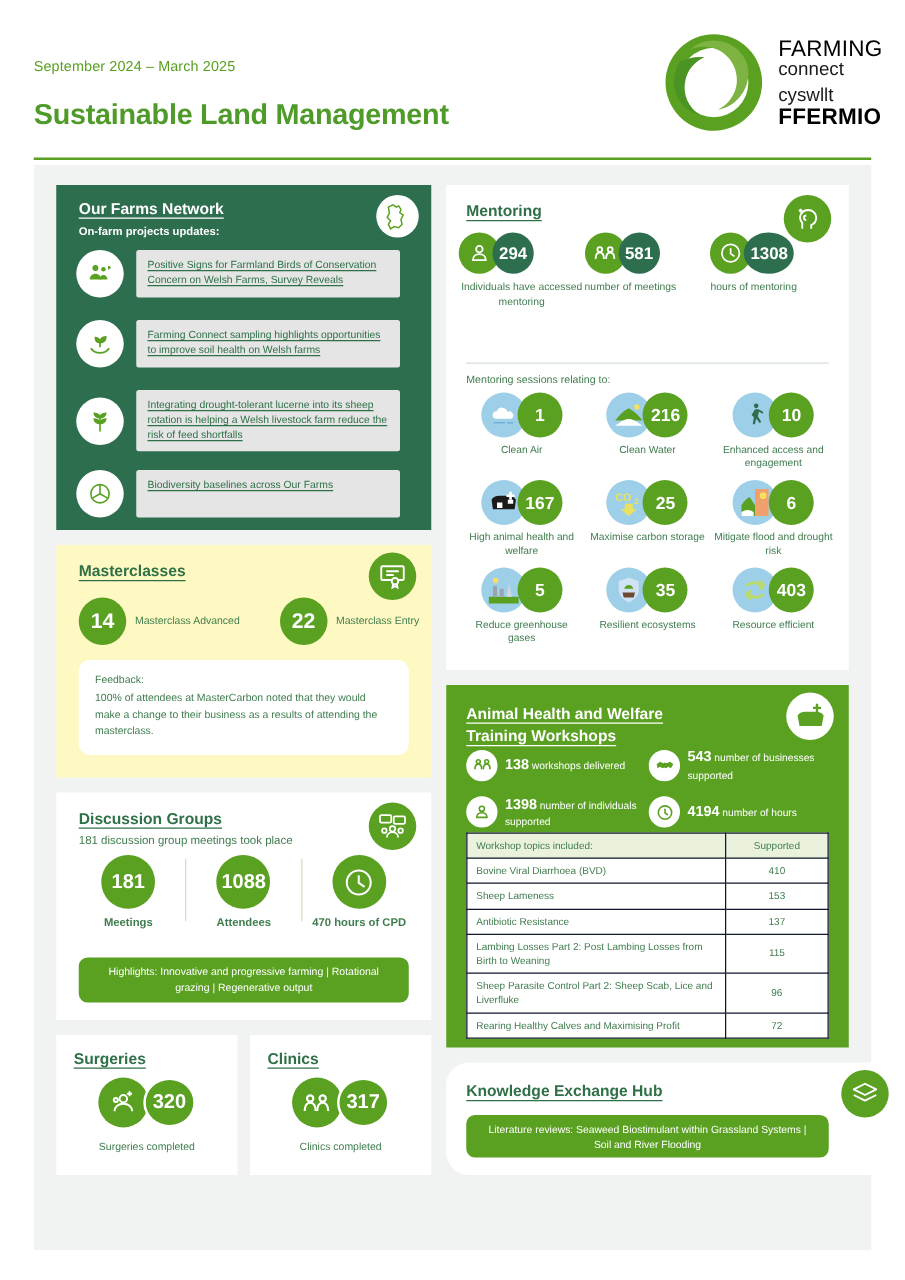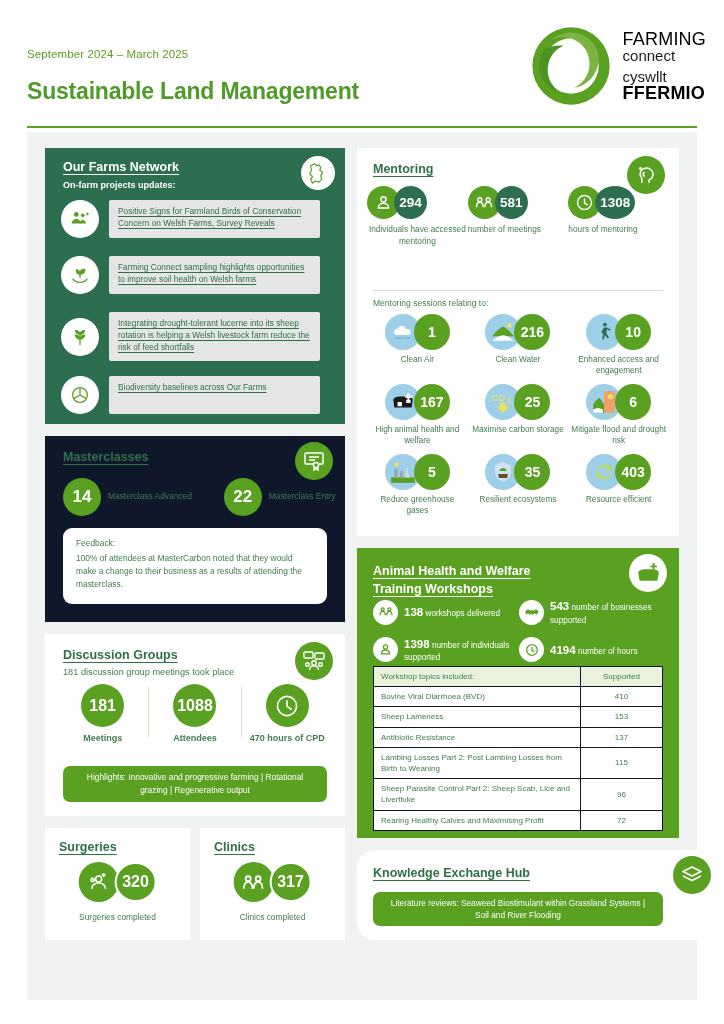--- a/index.html
+++ b/index.html
@@ -99,21 +99,21 @@
   .grid-cell { display: flex; flex-direction: column; align-items: center; }
   .g-ico { width: 36px; height: 36px; border-radius: 50%; display: flex; align-items: center; justify-content: center; }
   .g-num {
     height: 36px; min-width: 36px; border-radius: 50%; background: #5aa021;
     display: flex; align-items: center; justify-content: center;
     color: #fff; font-weight: bold; font-size: 14px; padding: 0 6px; margin-left: -7px;
   }
   .g-cap { margin-top: 4px; font-size: 8.2px; color: #3f7d4e; text-align: center; line-height: 1.35; width: 96px; }
 
   
-  #masterclasses { left: 18px; top: 304px; width: 300px; height: 186px; background: #0f172a; }
+  #masterclasses { left: 18px; top: 304px; width: 300px; height: 186px; background: #fef9c3; }
   #masterclasses .sec-title { position: absolute; left: 18px; top: 14px; }
   .mc-stats { position: absolute; left: 18px; top: 42px; display: flex; gap: 32px; }
   .mc-item { display: flex; align-items: center; gap: 7px; }
   .mc-circ {
     width: 38px; height: 38px; border-radius: 50%; background: #5aa021;
     display: flex; align-items: center; justify-content: center;
     color: #fff; font-weight: bold; font-size: 17px;
   }
   .mc-lbl { font-size: 8.4px; color: #3f7d4e; line-height: 1.42; }
   .mc-feed {

